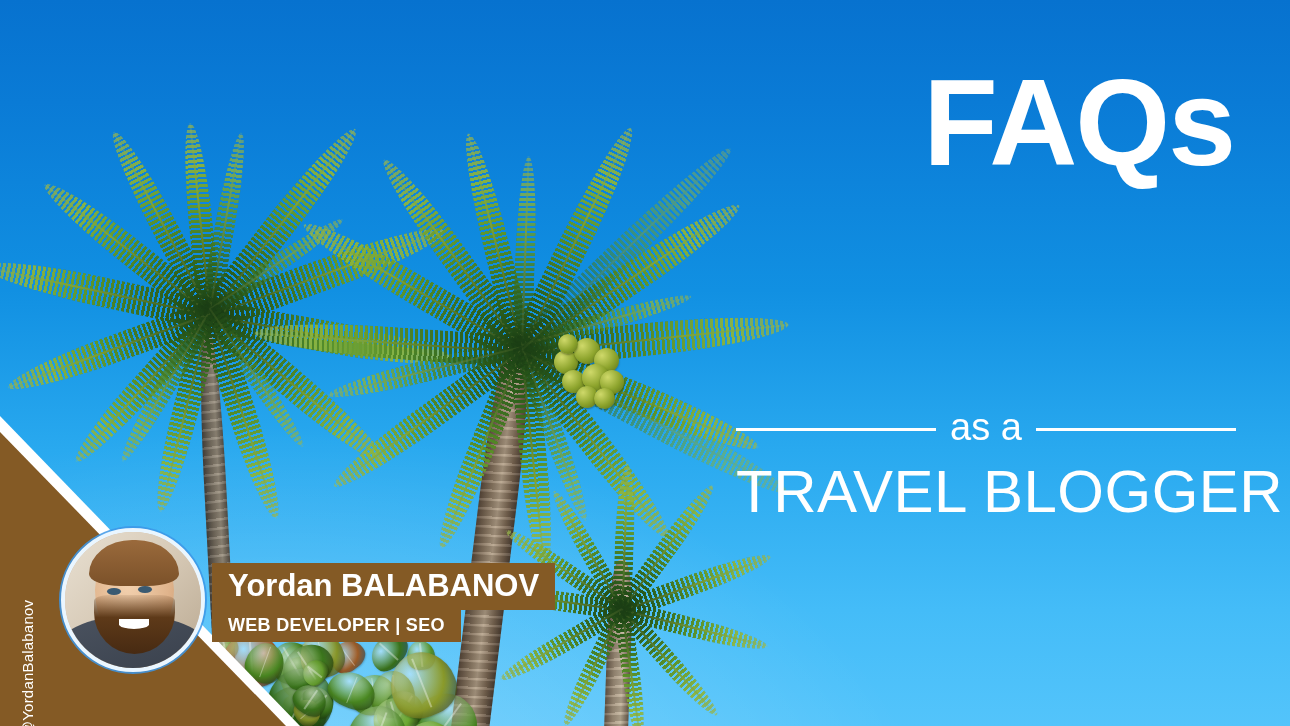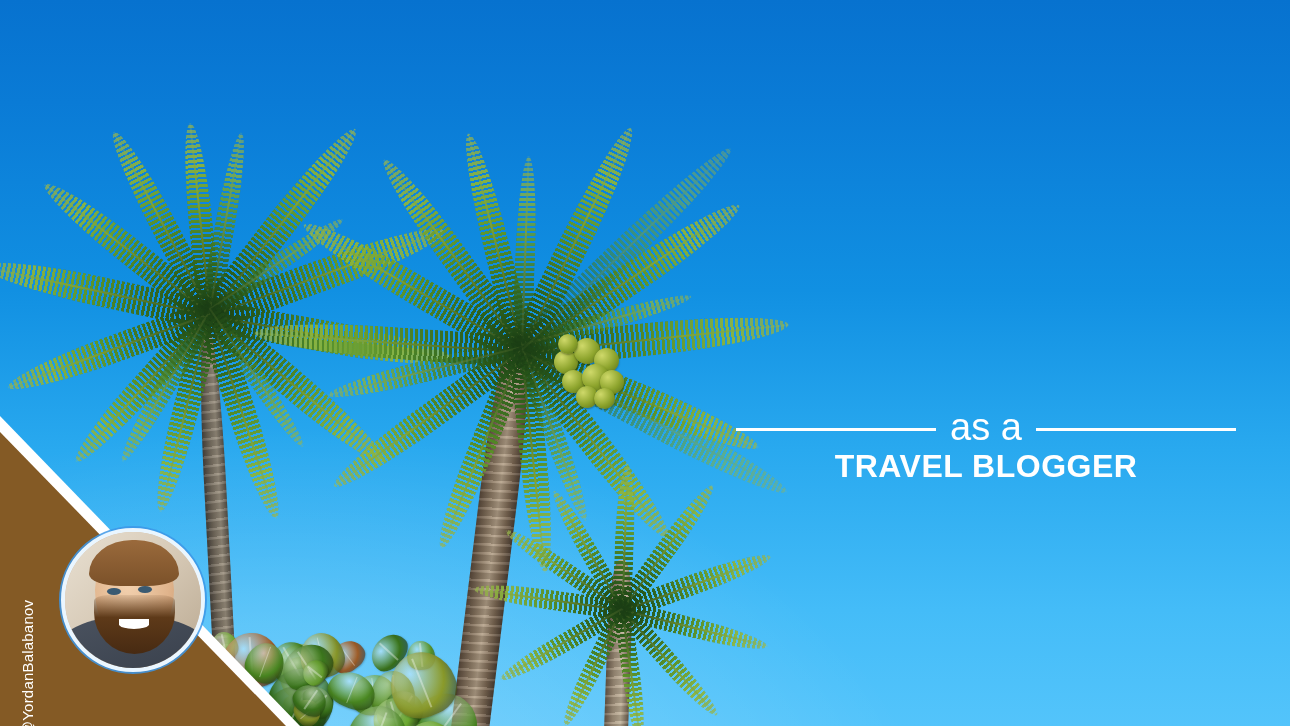--- a/index.html
+++ b/index.html
@@ -121,21 +121,22 @@
     font-size:50px;line-height:1;font-weight:700;letter-spacing:0px;
     white-space:nowrap;
   }
   .hl-asa{
     display:flex;align-items:center;justify-content:center;gap:14px;
     margin-top:16px;
   }
   .hl-asa .rule{flex:1 1 auto;height:3px;background:#fff;}
   .hl-asa .word{font-size:38px;font-weight:300;line-height:1;padding-bottom:4px;}
   .hl-2{
-    font-size:32px;line-height:1.05;font-weight:700;letter-spacing:.5px;
+    margin-top:10px;
+    font-size:60px;line-height:1.05;font-weight:400;letter-spacing:.5px;
     white-space:nowrap;
   }
 
   
   .corner-white{
     position:absolute;left:0;bottom:0;width:300px;height:310px;
     background:#ffffff;
     clip-path:polygon(0% 0%, 0% 100%, 100% 100%);
   }
   .corner-brown{
@@ -434,20 +435,21 @@
         <span class="leaf" style="width: 37.8335px; height: 37.7941px; left: 146.701px; top: 78.366px; transform: rotate(-27.5373deg); background: radial-gradient(at 38% 28%, rgba(255, 255, 255, 0.4), rgb(138, 154, 42) 58%, rgba(0, 0, 0, 0.38) 100%);"></span>
         <span class="leaf" style="width: 63.9993px; height: 46.1207px; left: 135.787px; top: 70.7242px; transform: rotate(36.1574deg); background: radial-gradient(at 38% 28%, rgba(255, 255, 255, 0.4), rgb(86, 143, 38) 58%, rgba(0, 0, 0, 0.38) 100%);"></span>
         <span class="leaf" style="width: 34.3524px; height: 28.8852px; left: 302.602px; top: 96.1175px; transform: rotate(34.6386deg); background: radial-gradient(at 38% 28%, rgba(255, 255, 255, 0.4), rgb(61, 122, 28) 58%, rgba(0, 0, 0, 0.38) 100%);"></span>
         <span class="leaf" style="width: 58.3988px; height: 57.381px; left: 359.152px; top: 115.706px; transform: rotate(20.5297deg); background: radial-gradient(at 38% 28%, rgba(255, 255, 255, 0.4), rgb(76, 140, 34) 58%, rgba(0, 0, 0, 0.38) 100%);"></span>
         <span class="leaf" style="width: 57.4967px; height: 61.3461px; left: 49.2948px; top: 86.799px; transform: rotate(-6.50862deg); background: radial-gradient(at 38% 28%, rgba(255, 255, 255, 0.4), rgb(95, 160, 42) 58%, rgba(0, 0, 0, 0.38) 100%);"></span>
         <span class="leaf" style="width: 40.4115px; height: 32.6411px; left: 104.296px; top: 55.2972px; transform: rotate(-38.6679deg); background: radial-gradient(at 38% 28%, rgba(255, 255, 255, 0.4), rgb(61, 122, 28) 58%, rgba(0, 0, 0, 0.38) 100%);"></span>
         <span class="leaf" style="width: 45.5382px; height: 38.2058px; left: 45.0516px; top: 109.472px; transform: rotate(-35.5468deg); background: radial-gradient(at 38% 28%, rgba(255, 255, 255, 0.4), rgb(154, 90, 32) 58%, rgba(0, 0, 0, 0.38) 100%);"></span>
       </div>
   </div>
 
+  <div class="faqs">FAQs</div>
 
   <div class="headline">
     <div class="hl-asa">
       <span class="rule"></span>
       <span class="word">as a</span>
       <span class="rule"></span>
     </div>
     <div class="hl-2">TRAVEL BLOGGER</div>
   </div>
 
@@ -461,15 +463,17 @@
     <span class="av-body"></span>
     <span class="av-face"></span>
     <span class="av-hair"></span>
     <span class="av-beard"></span>
     <span class="av-eye l"></span>
     <span class="av-eye r"></span>
     <span class="av-mouth"></span>
   </div>
 
   <div class="badge">
+    <span class="nm">Yordan BALABANOV</span>
+    <span class="rl">WEB DEVELOPER | SEO</span>
   </div>
 
 </div>
 
 </body></html>

